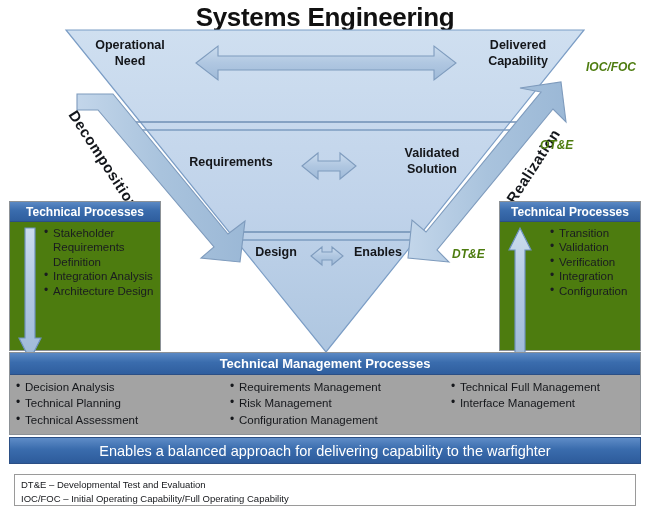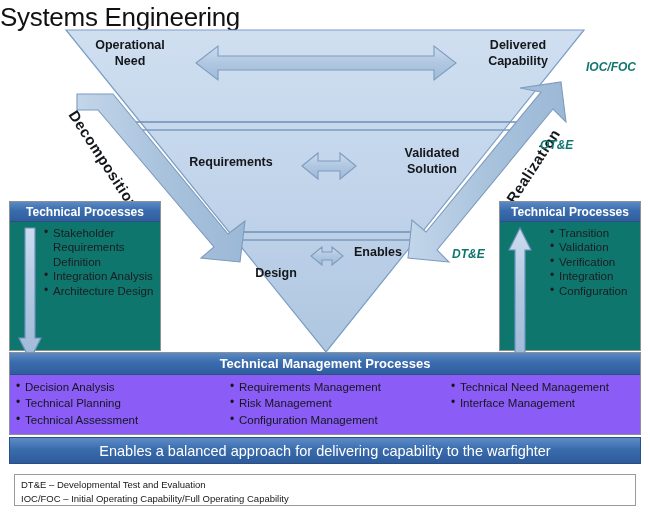--- a/index.html
+++ b/index.html
@@ -14,22 +14,23 @@
     background: #ffffff;
     font-family: "Liberation Sans", sans-serif;
     overflow: hidden;
   }
 
   
   #title {
     position: absolute;
     left: 0; top: 2px;
     width: 650px;
+    text-align: center;
     font-size: 26px;
-    font-weight: normal;
+    font-weight: bold;
     color: #111111;
     letter-spacing: -0.3px;
   }
 
   
   #v-svg {
     position: absolute;
     left: 0; top: 0;
     width: 650px;
     height: 512px;
@@ -42,30 +43,30 @@
     font-weight: bold;
     color: #14161a;
     line-height: 1.25;
     text-align: center;
     white-space: pre-line;
   }
   #lbl-operational { left: 78px;  top: 38px;  width: 104px; }
   #lbl-delivered   { left: 466px; top: 38px;  width: 104px; }
   #lbl-requirements{ left: 168px; top: 155px; width: 126px; }
   #lbl-validated   { left: 380px; top: 146px; width: 104px; }
-  #lbl-design      { left: 238px; top: 245px; width: 76px; margin-top: 21px; }
+  #lbl-design      { left: 238px; top: 245px; width: 76px; }
   #lbl-product     { left: 340px; top: 245px; width: 76px; }
 
   
   .acronym {
     position: absolute;
     font-size: 12px;
     font-style: italic;
     font-weight: bold;
-    color: #0f766e;
+    color: #4d7c0f;
     white-space: nowrap;
   }
   #ac-iocfoc { left: 586px; top: 60px; }
   #ac-otande { left: 540px; top: 138px; }
   #ac-dtande { left: 452px; top: 247px; }
 
   
   .band-label {
     position: absolute;
     font-size: 15px;
@@ -80,21 +81,21 @@
   }
   #band-realization {
     left: 533px; top: 166px;
     transform: translate(-50%, -50%) rotate(-57deg);
   }
 
   
   .tp-box {
     position: absolute;
     border: 1px solid #8c9196;
-    background: #0f766e;
+    background: #4d7c0f;
     box-sizing: border-box;
   }
   #tp-left  { left: 9px;   top: 201px; width: 152px; height: 150px; }
   #tp-right { left: 499px; top: 201px; width: 142px; height: 150px; }
 
   .tp-header {
     height: 20px;
     background: linear-gradient(to bottom, #5b89c4 0%, #3a6cad 45%, #2f5e9e 100%);
     border-bottom: 1px solid #2b4f85;
     color: #ffffff;
@@ -139,21 +140,21 @@
     width: 24px;
     height: 138px;
   }
 
   
   #tmp-wrap {
     position: absolute;
     left: 9px; top: 352px;
     width: 632px; height: 83px;
     border: 1px solid #8c9196;
-    background: #8b5cf6;
+    background: #a3a3a3;
     box-sizing: border-box;
   }
   #tmp-header {
     height: 21px;
     background: linear-gradient(to bottom, #5b89c4 0%, #3a6cad 45%, #2f5e9e 100%);
     border-bottom: 1px solid #2b4f85;
     color: #ffffff;
     font-size: 13px;
     font-weight: bold;
     display: flex;
@@ -330,21 +331,21 @@
       </div>
       <div class="tmp-col">
         <ul>
           <li>Requirements Management</li>
           <li>Risk Management</li>
           <li>Configuration Management</li>
         </ul>
       </div>
       <div class="tmp-col">
         <ul>
-          <li>Technical Need Management</li>
+          <li>Technical Full Management</li>
           <li>Interface Management</li>
         </ul>
       </div>
     </div>
   </div>
 
   <div id="banner">Enables a balanced approach for delivering capability to the warfighter</div>
 
   <div id="legend">
     <div class="legend-row">DT&amp;E – Developmental Test and Evaluation</div>

